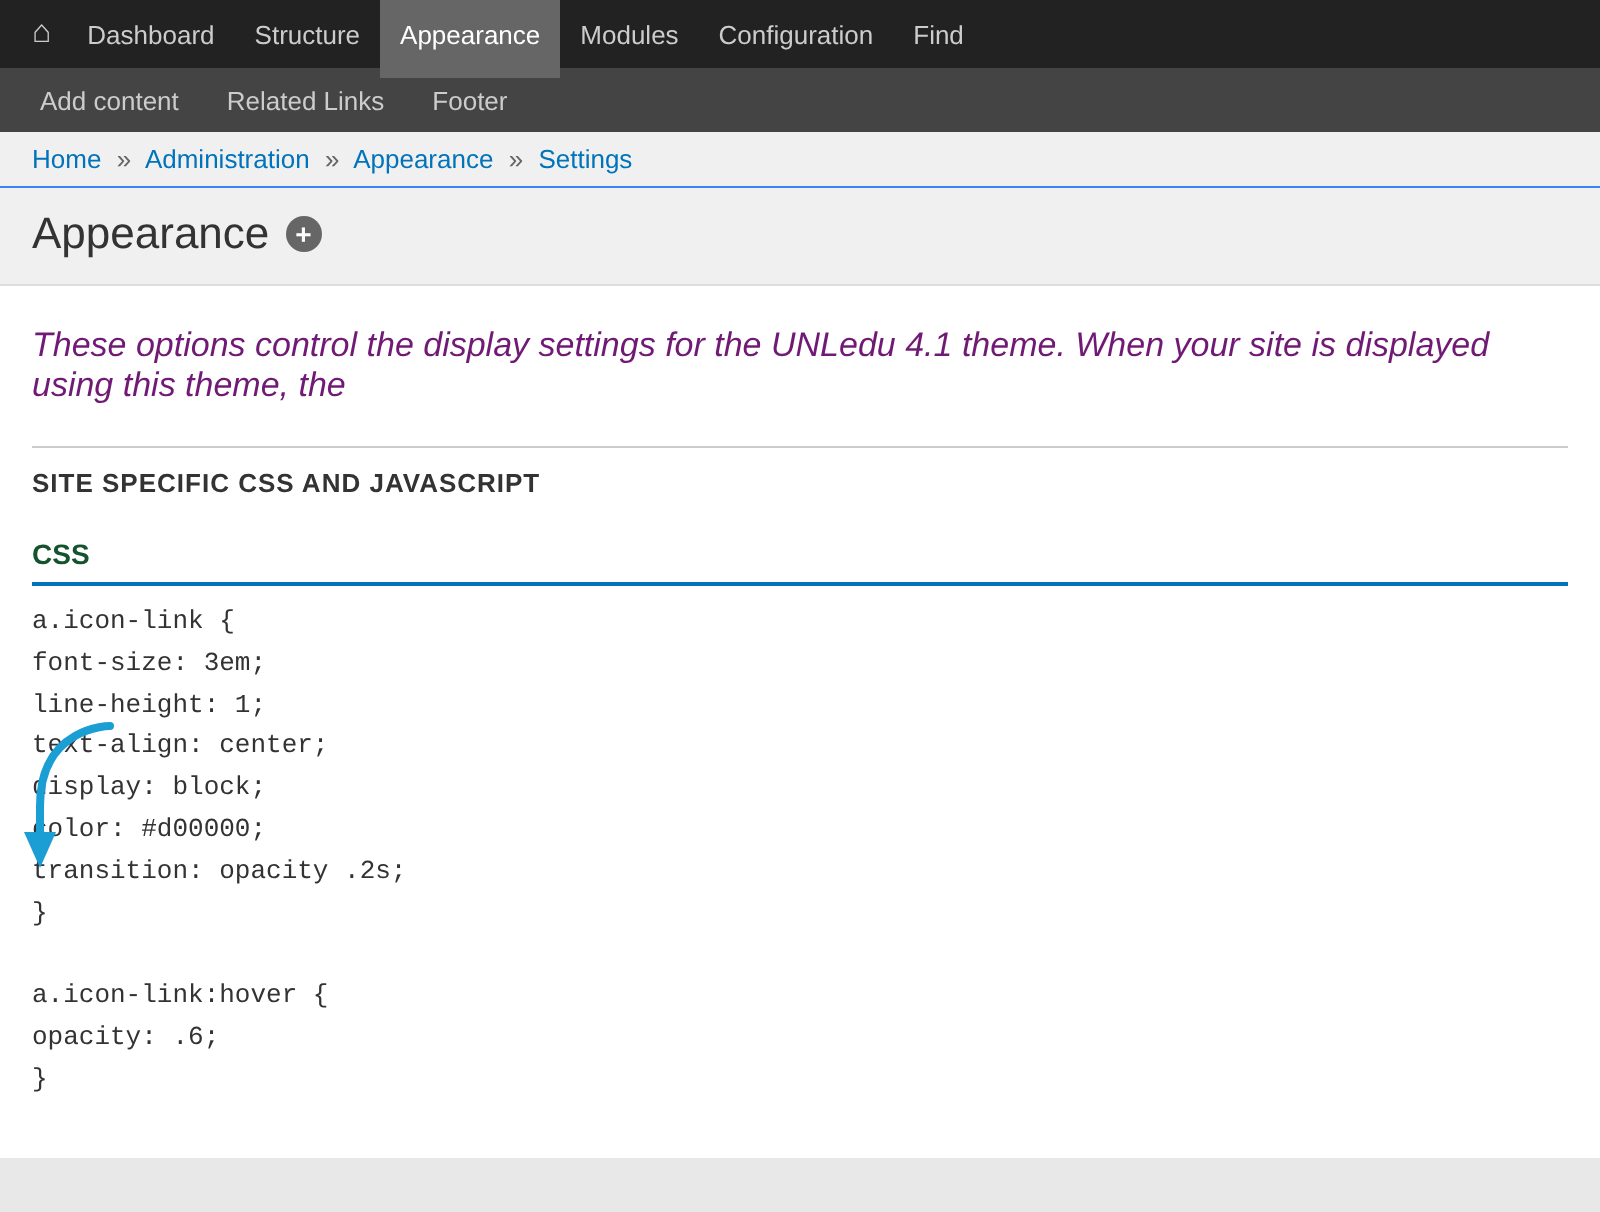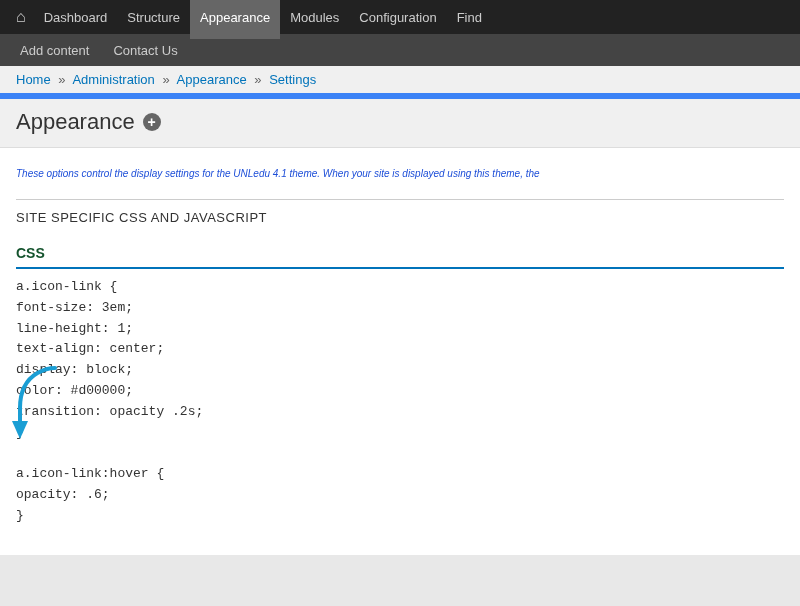--- a/index.html
+++ b/index.html
@@ -52,21 +52,21 @@
       font-size: 13px;
       cursor: pointer;
       white-space: nowrap;
     }
 
     
     .breadcrumb-bar {
       background: #f0f0f0;
       padding: 6px 16px;
       font-size: 13px;
-      border-bottom: 6px solid #3b82f6;
+      border-bottom: 1px solid #3b82f6;
     }
     .breadcrumb-bar a {
       color: #0073ba;
       text-decoration: none;
     }
     .breadcrumb-bar .sep { color: #666; margin: 0 4px; }
 
     
     .page-header {
       background: #f0f0f0;
@@ -96,31 +96,31 @@
       flex-shrink: 0;
     }
 
     
     .main-content {
       background: #fff;
       padding: 20px 16px;
       position: relative;
     }
     .description-text {
-      font-size: 10px;
-      color: #1d4ed8;
+      font-size: 17px;
+      color: #701a75;
       margin-bottom: 20px;
       font-style: italic;
     }
     .description-text em { font-style: italic; }
 
     
     .section-header {
       font-size: 13px;
-      font-weight: normal;
+      font-weight: bold;
       color: #333;
       text-transform: uppercase;
       letter-spacing: 0.5px;
       padding: 10px 0;
       border-top: 1px solid #ccc;
       margin-top: 10px;
     }
 
     
     .field-label {
@@ -162,21 +162,22 @@
   <span class="top-nav-item">Dashboard</span>
   <span class="top-nav-item">Structure</span>
   <span class="top-nav-item active">Appearance</span>
   <span class="top-nav-item">Modules</span>
   <span class="top-nav-item">Configuration</span>
   <span class="top-nav-item">Find</span>
 </nav>
 
 <nav class="secondary-nav">
   <span class="secondary-nav-item">Add content</span>
-  <span class="secondary-nav-item">Contact Us</span>
+  <span class="secondary-nav-item">Related Links</span>
+  <span class="secondary-nav-item">Footer</span>
 </nav>
 
 <div class="breadcrumb-bar">
   <a href="#">Home</a>
   <span class="sep">»</span>
   <a href="#">Administration</a>
   <span class="sep">»</span>
   <a href="#">Appearance</a>
   <span class="sep">»</span>
   <a href="#">Settings</a>

